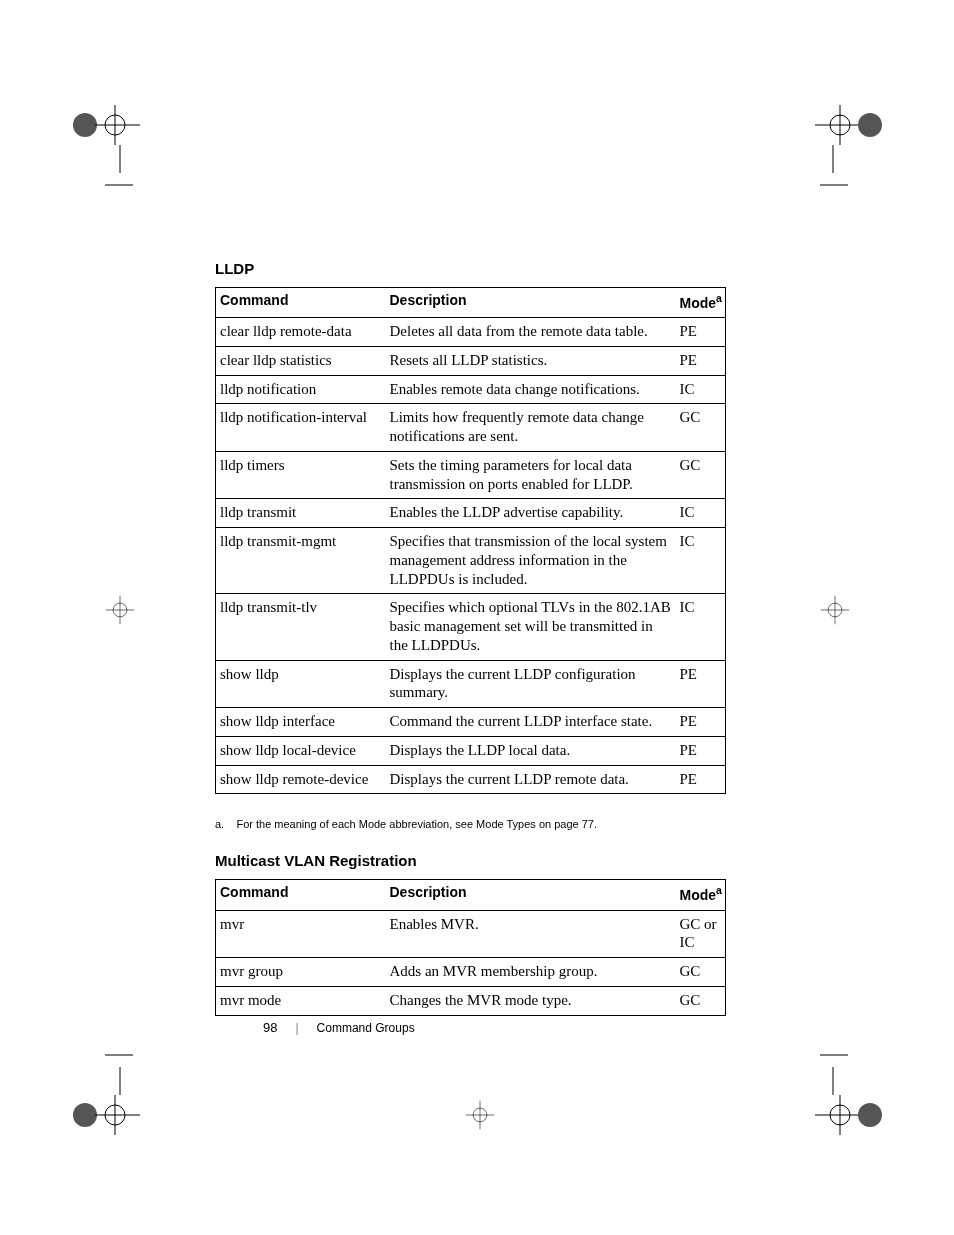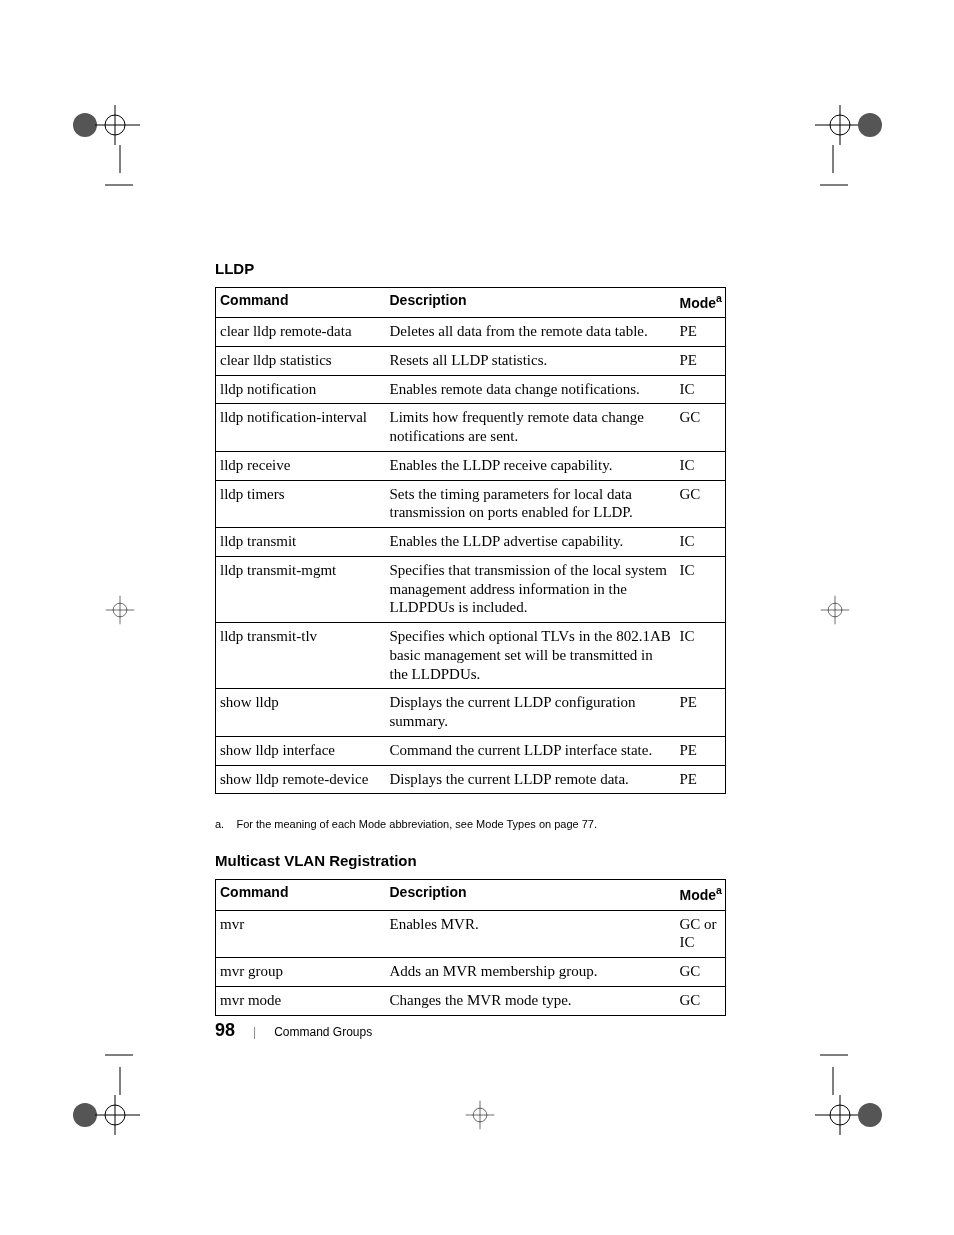--- a/index.html
+++ b/index.html
@@ -70,22 +70,23 @@
     position: absolute;
     left: 215px;
     top: 1020px;
     font-family: Arial, Helvetica, sans-serif;
     font-size: 12px;
     display: flex;
     align-items: baseline;
     gap: 18px;
   }
   .footer .pn {
-    font-weight: bold;
-    font-size: 18px;
+    font-weight: normal;
+    font-size: 13px;
+    margin-left: 48px;
   }
   .footer .sep {
     color: #888;
   }
   sup { font-size: 0.75em; }
 
   
   .mark {
     position: absolute;
     pointer-events: none;
@@ -146,25 +147,20 @@
           <td>lldp notification</td>
           <td>Enables remote data change notifications.</td>
           <td>IC</td>
         </tr>
         <tr>
           <td>lldp notification-interval</td>
           <td>Limits how frequently remote data change notifications are sent.</td>
           <td>GC</td>
         </tr>
         <tr>
-          <td>lldp receive</td>
-          <td>Enables the LLDP receive capability.</td>
-          <td>IC</td>
-        </tr>
-        <tr>
           <td>lldp timers</td>
           <td>Sets the timing parameters for local data transmission on ports enabled for LLDP.</td>
           <td>GC</td>
         </tr>
         <tr>
           <td>lldp transmit</td>
           <td>Enables the LLDP advertise capability.</td>
           <td>IC</td>
         </tr>
         <tr>
@@ -178,20 +174,25 @@
           <td>IC</td>
         </tr>
         <tr>
           <td>show lldp</td>
           <td>Displays the current LLDP configuration summary.</td>
           <td>PE</td>
         </tr>
         <tr>
           <td>show lldp interface</td>
           <td>Command the current LLDP interface state.</td>
+          <td>PE</td>
+        </tr>
+        <tr>
+          <td>show lldp local-device</td>
+          <td>Displays the LLDP local data.</td>
           <td>PE</td>
         </tr>
         <tr>
           <td>show lldp remote-device</td>
           <td>Displays the current LLDP remote data.</td>
           <td>PE</td>
         </tr>
       </tbody>
   </table>
 

